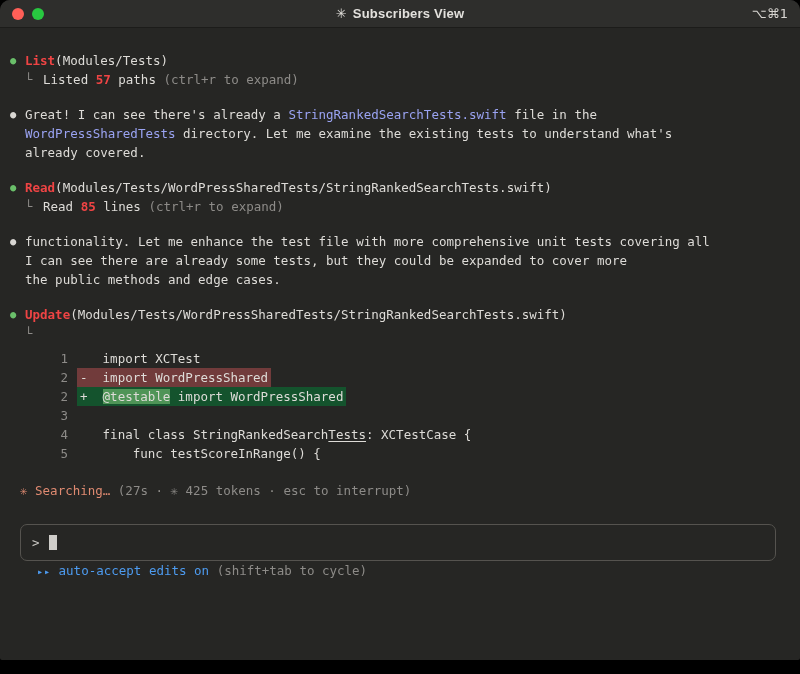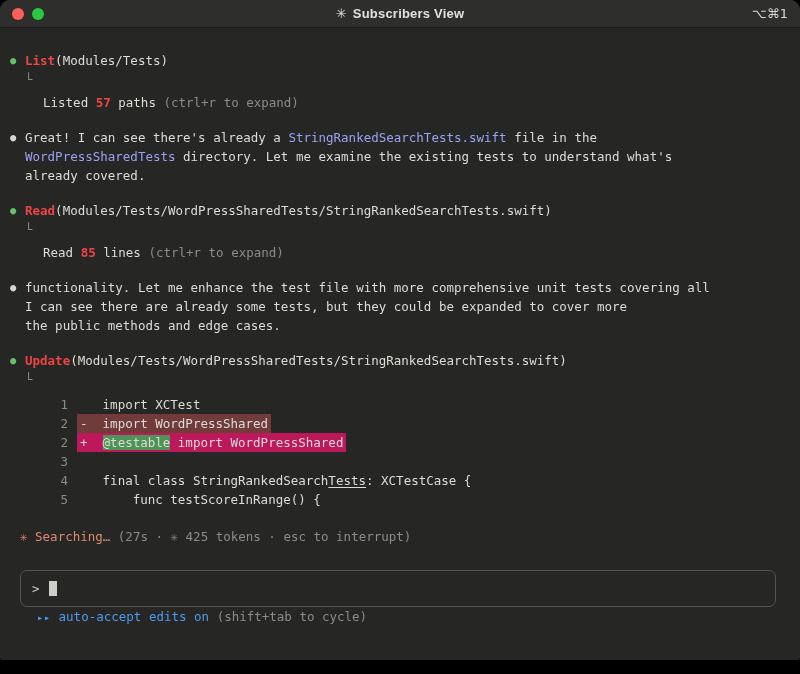--- a/index.html
+++ b/index.html
@@ -33,28 +33,28 @@
     font-size: 12.5px; line-height: 19px; color: #dedcd8;
   }
   .entry { display: flex; margin-bottom: 16px; }
   .bullet { width: 15px; flex: none; font-size: 10.5px; }
   .bullet.green { color: #6abf6a; }
   .bullet.plain { color: #d8d6d2; }
   .ebody { flex: 1; min-width: 0; }
   .line { white-space: pre; }
   .result { display: flex; }
   .conn { color: #8d8b88; width: 18px; flex: none; }
-  .resbody { white-space: pre; margin-top: 23px; }
+  .resbody { white-space: pre; }
 
   .diff { margin-top: 6px; }
   .drow { display: flex; }
   .ln { width: 43px; flex: none; text-align: right; color: #8d8b88; margin-right: 9px; }
   .dtext { white-space: pre; padding: 0 3px; min-height: 19px; }
   .dtext.del { background: #713b3b; }
-  .dtext.add { background: #be185d; }
+  .dtext.add { background: #14532d; }
 
   .seg-bold { font-weight: 700; color: #ef4444; }
   .seg-dim { color: #8d8b88; }
   .seg-file { color: #9aa3f2; }
   .seg-hl { background: #4f9457; }
   .seg-underline { text-decoration: underline; text-underline-offset: 2px; }
 
   .status { margin: 18px 0 0 10px; white-space: pre; }
   .status .spin, .status .slabel { color: #df8a71; }
   .status .sdetail { color: #8d8b88; }

